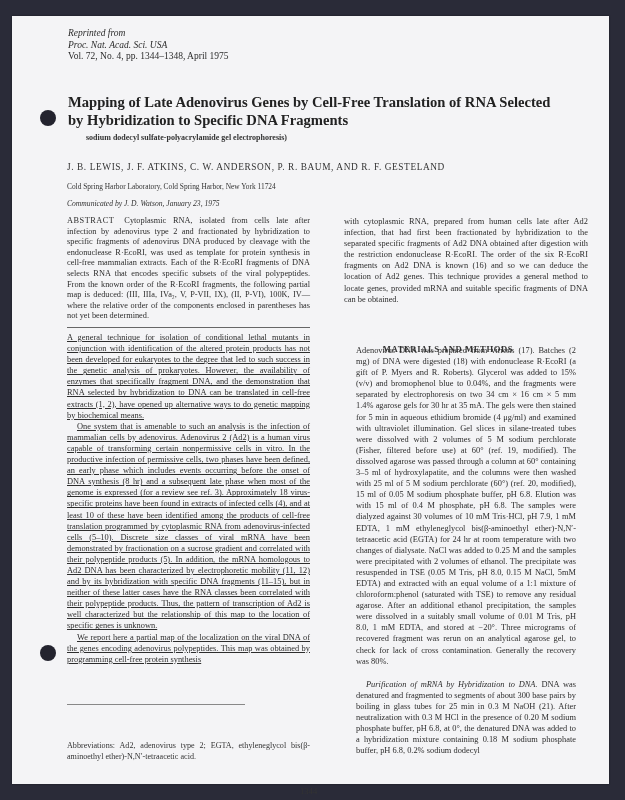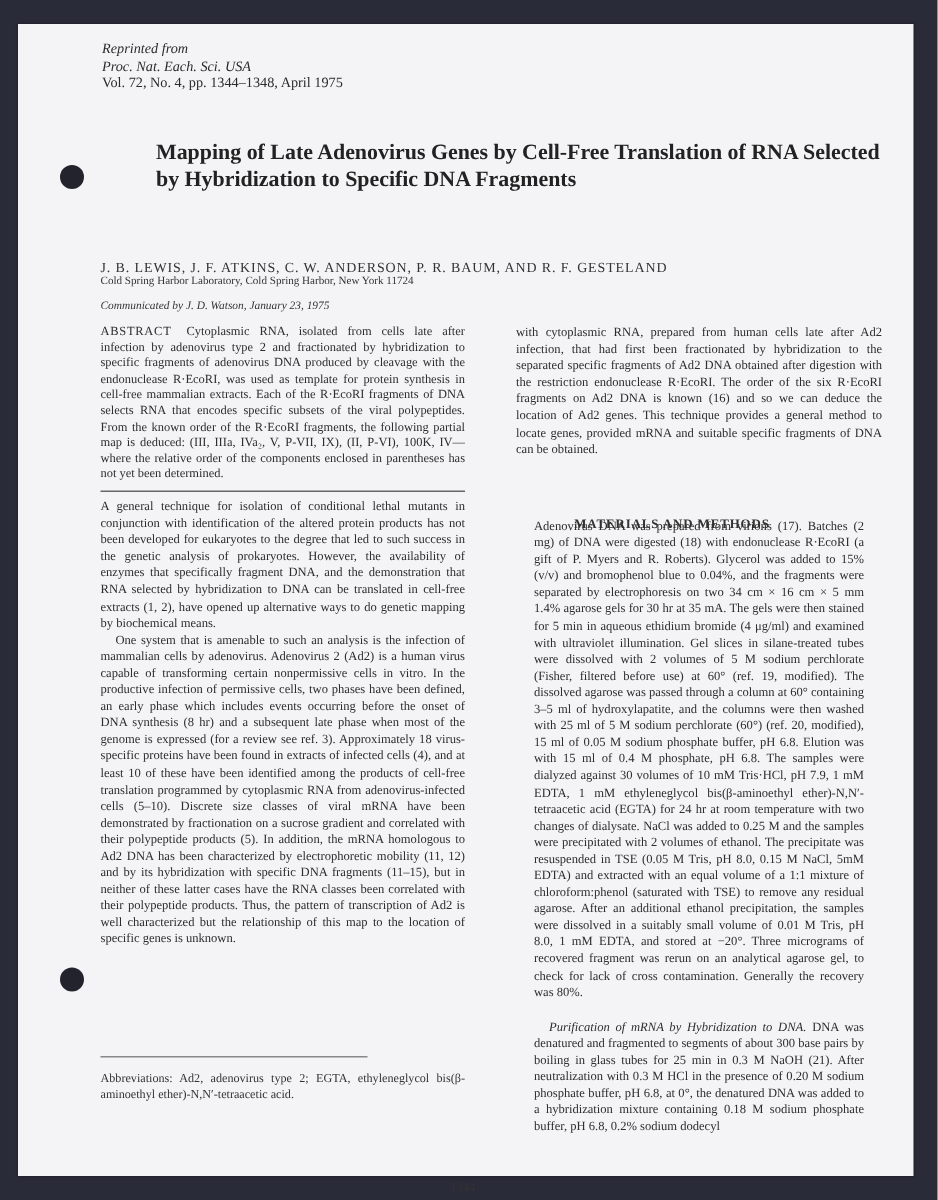--- a/index.html
+++ b/index.html
@@ -21,27 +21,27 @@
     }
     .hole.h1 { top: 94px; }
     .hole.h2 { top: 629px; }
     .abs { position: absolute; }
     .reprint {
       left: 68px; top: 28px; font-size: 9.5px; line-height: 11.5px;
     }
     .reprint .it { font-style: italic; }
     .title {
       left: 68px; top: 93px; width: 500px;
-      font-size: 14.6px; line-height: 18px; font-weight: bold; color: #222; margin-left: 36px;
+      font-size: 14.6px; line-height: 18px; font-weight: bold; color: #222;
     }
     .subtitle {
       left: 86px; top: 133px; font-size: 8px; line-height: 10.5px; font-weight: bold; color: #333;
     }
     .authors {
-      left: 67px; top: 174px; font-size: 9.3px; letter-spacing: 0.6px; color: #333;
+      left: 67px; top: 162px; font-size: 9.3px; letter-spacing: 0.6px; color: #333;
     }
     .affil {
       left: 67px; top: 182px; font-size: 7.4px; color: #333;
     }
     .comm {
       left: 67px; top: 199px; font-size: 7.6px; font-style: italic; color: #333;
     }
     .col {
       position: absolute; font-size: 8.4px; line-height: 11.1px;
       text-align: justify; color: #2d2d2d;
@@ -50,72 +50,74 @@
     .col-right { left: 344px; width: 244px; }
     .abstract {
       top: 216px; font-weight: normal; font-size: 8.3px; line-height: 10.6px;
     }
     .abstract .label { letter-spacing: 0.5px; margin-right: 10px; }
     .rule {
       position: absolute; left: 67px; width: 243px; height: 1px; background: #666;
     }
     .rule.r1 { top: 327px; }
     .rule.r2 { top: 704px; width: 178px; left: 67px; background: #888; }
-    .intro { top: 332px; }
+    .intro { top: 332px; text-decoration: underline; }
     .intro p { margin: 0; text-indent: 0; }
     .intro p + p { text-indent: 10px; }
     .right-top { top: 216px; }
     .mm-heading {
       position: absolute; left: 326px; width: 244px; top: 320px;
       text-align: center; font-size: 8.6px; font-weight: bold; letter-spacing: 0.6px; color: #333; margin-top: 24px;
     }
     .methods { top: 333px; }
     .methods p { margin: 12px; }
     .methods p + p { text-indent: 10px; }
     .abbrev {
-      position: absolute; left: 67px; width: 243px; top: 713px;
+      position: absolute; left: 67px; width: 243px; top: 740px;
       font-size: 8.1px; line-height: 11px; text-align: justify; color: #333;
     }
     .pagenum {
       position: absolute; left: 300px; top: 786px; font-size: 8.6px; color: #333;
     }
     .it { font-style: italic; }
   </style>
 </head>
 <body>
 
 <div class="page">
   <div class="hole h1"></div>
   <div class="hole h2"></div>
 </div>
 
 <div class="abs reprint">
   <div class="it">Reprinted from</div>
-  <div class="it">Proc. Nat. Each. Sci. USA</div>
+  <div class="it">Proc. Nat. Acad. Sci. USA</div>
   <div>Vol. 72, No. 4, pp. 1344–1348, April 1975</div>
 </div>
 
 <div class="abs title">Mapping of Late Adenovirus Genes by Cell-Free Translation of RNA Selected by Hybridization to Specific DNA Fragments</div>
 
 <div class="abs subtitle">
+  <div>sodium dodecyl sulfate-polyacrylamide gel electrophoresis)</div>
 </div>
 
 <div class="abs authors">J. B. LEWIS, J. F. ATKINS, C. W. ANDERSON, P. R. BAUM, AND R. F. GESTELAND</div>
 <div class="abs affil">Cold Spring Harbor Laboratory, Cold Spring Harbor, New York 11724</div>
 <div class="abs comm">Communicated by J. D. Watson, January 23, 1975</div>
 
 <div class="col col-left abstract">
   <span class="label">ABSTRACT</span><span>Cytoplasmic RNA, isolated from cells late after infection by adenovirus type 2 and fractionated by hybridization to specific fragments of adenovirus DNA produced by cleavage with the endonuclease R·EcoRI, was used as template for protein synthesis in cell-free mammalian extracts. Each of the R·EcoRI fragments of DNA selects RNA that encodes specific subsets of the viral polypeptides. From the known order of the R·EcoRI fragments, the following partial map is deduced: (III, IIIa, IVa₂, V, P-VII, IX), (II, P-VI), 100K, IV—where the relative order of the components enclosed in parentheses has not yet been determined.</span>
 </div>
 
 <div class="rule r1"></div>
 
 <div class="col col-left intro">
   <p>A general technique for isolation of conditional lethal mutants in conjunction with identification of the altered protein products has not been developed for eukaryotes to the degree that led to such success in the genetic analysis of prokaryotes. However, the availability of enzymes that specifically fragment DNA, and the demonstration that RNA selected by hybridization to DNA can be translated in cell-free extracts (1, 2), have opened up alternative ways to do genetic mapping by biochemical means.</p>
   <p>One system that is amenable to such an analysis is the infection of mammalian cells by adenovirus. Adenovirus 2 (Ad2) is a human virus capable of transforming certain nonpermissive cells in vitro. In the productive infection of permissive cells, two phases have been defined, an early phase which includes events occurring before the onset of DNA synthesis (8 hr) and a subsequent late phase when most of the genome is expressed (for a review see ref. 3). Approximately 18 virus-specific proteins have been found in extracts of infected cells (4), and at least 10 of these have been identified among the products of cell-free translation programmed by cytoplasmic RNA from adenovirus-infected cells (5–10). Discrete size classes of viral mRNA have been demonstrated by fractionation on a sucrose gradient and correlated with their polypeptide products (5). In addition, the mRNA homologous to Ad2 DNA has been characterized by electrophoretic mobility (11, 12) and by its hybridization with specific DNA fragments (11–15), but in neither of these latter cases have the RNA classes been correlated with their polypeptide products. Thus, the pattern of transcription of Ad2 is well characterized but the relationship of this map to the location of specific genes is unknown.</p>
+  <p>We report here a partial map of the localization on the viral DNA of the genes encoding adenovirus polypeptides. This map was obtained by programming cell-free protein synthesis</p>
 </div>
 
 <div class="col col-right right-top">with cytoplasmic RNA, prepared from human cells late after Ad2 infection, that had first been fractionated by hybridization to the separated specific fragments of Ad2 DNA obtained after digestion with the restriction endonuclease R·EcoRI. The order of the six R·EcoRI fragments on Ad2 DNA is known (16) and so we can deduce the location of Ad2 genes. This technique provides a general method to locate genes, provided mRNA and suitable specific fragments of DNA can be obtained.</div>
 
 <div class="mm-heading">MATERIALS AND METHODS</div>
 
 <div class="col col-right methods">
   <p>Adenovirus DNA was prepared from virions (17). Batches (2 mg) of DNA were digested (18) with endonuclease R·EcoRI (a gift of P. Myers and R. Roberts). Glycerol was added to 15% (v/v) and bromophenol blue to 0.04%, and the fragments were separated by electrophoresis on two 34 cm × 16 cm × 5 mm 1.4% agarose gels for 30 hr at 35 mA. The gels were then stained for 5 min in aqueous ethidium bromide (4 μg/ml) and examined with ultraviolet illumination. Gel slices in silane-treated tubes were dissolved with 2 volumes of 5 M sodium perchlorate (Fisher, filtered before use) at 60° (ref. 19, modified). The dissolved agarose was passed through a column at 60° containing 3–5 ml of hydroxylapatite, and the columns were then washed with 25 ml of 5 M sodium perchlorate (60°) (ref. 20, modified), 15 ml of 0.05 M sodium phosphate buffer, pH 6.8. Elution was with 15 ml of 0.4 M phosphate, pH 6.8. The samples were dialyzed against 30 volumes of 10 mM Tris·HCl, pH 7.9, 1 mM EDTA, 1 mM ethyleneglycol bis(β-aminoethyl ether)-N,N′-tetraacetic acid (EGTA) for 24 hr at room temperature with two changes of dialysate. NaCl was added to 0.25 M and the samples were precipitated with 2 volumes of ethanol. The precipitate was resuspended in TSE (0.05 M Tris, pH 8.0, 0.15 M NaCl, 5mM EDTA) and extracted with an equal volume of a 1:1 mixture of chloroform:phenol (saturated with TSE) to remove any residual agarose. After an additional ethanol precipitation, the samples were dissolved in a suitably small volume of 0.01 M Tris, pH 8.0, 1 mM EDTA, and stored at −20°. Three micrograms of recovered fragment was rerun on an analytical agarose gel, to check for lack of cross contamination. Generally the recovery was 80%.</p>
   <p><span class="it">Purification of mRNA by Hybridization to DNA.</span> <span>DNA was denatured and fragmented to segments of about 300 base pairs by boiling in glass tubes for 25 min in 0.3 M NaOH (21). After neutralization with 0.3 M HCl in the presence of 0.20 M sodium phosphate buffer, pH 6.8, at 0°, the denatured DNA was added to a hybridization mixture containing 0.18 M sodium phosphate buffer, pH 6.8, 0.2% sodium dodecyl</span></p>
 </div>

